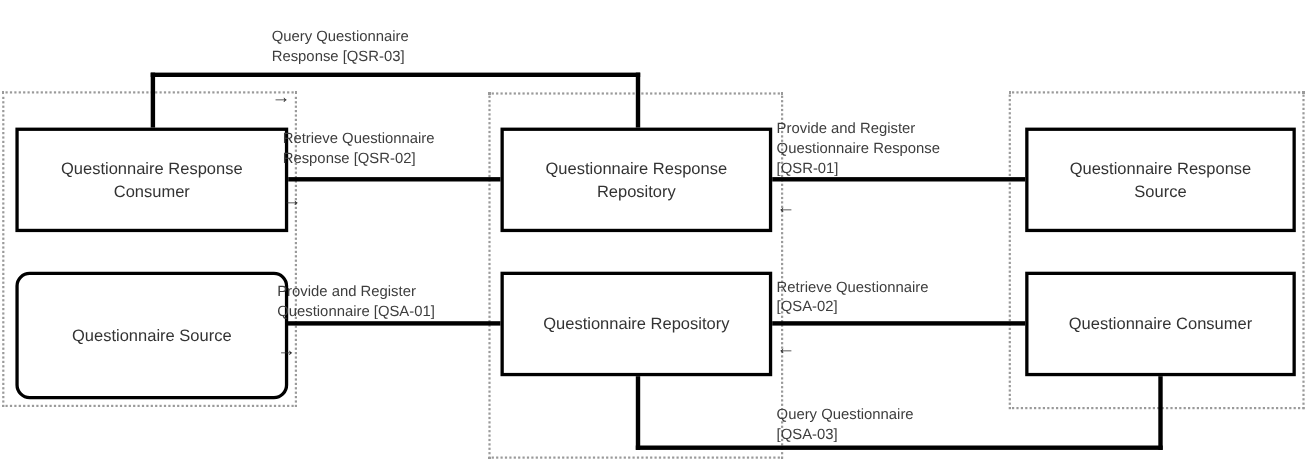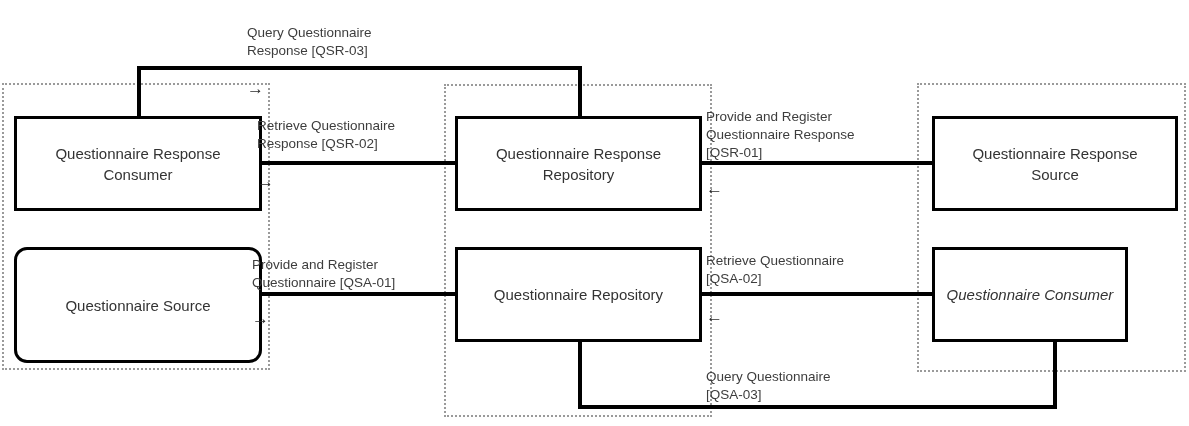--- a/index.html
+++ b/index.html
@@ -26,21 +26,21 @@
 
   .actor { position:absolute; background:#ffffff; border:3px solid #000000;
            display:flex; align-items:center; justify-content:center;
            text-align:center; font-size:15px; line-height:21px; color:#333333;
            white-space:pre-line; z-index:3; }
   #b-qrc { left:14px;  top:116px; width:248px; height:95px; }
   #b-qs  { left:14px;  top:247px; width:248px; height:116px;border-radius:13px; }
   #b-qrr { left:455px; top:116px; width:247px; height:95px; }
   #b-qr  { left:455px; top:247px; width:247px; height:95px; }
   #b-qrs { left:932px; top:116px; width:246px; height:95px; }
-  #b-qc  { left:932px; top:247px; width:196px; height:95px;font-style:italic; }
+  #b-qc  { left:932px; top:247px; width:246px; height:95px; }
 
   .tlabel { position:absolute; font-size:13.5px; line-height:18px;
             color:#3d3d3d; white-space:pre-line; z-index:4; }
   .tlabel .arrow { font-size:17px; line-height:14px; margin-top:4px; color:#2a2a2a; }
   #l-qsr03 { left:247px; top:6px;   width:220px; }
   #l-qsr02 { left:257px; top:99px;  width:200px; }
   #l-qsr01 { left:706px; top:90px;  width:220px; }
   #l-qsr01 .arrow { margin-top:2px; }
   #l-qsa01 { left:252px; top:238px; width:210px; }
   #l-qsa01 .arrow { margin-top:2px; line-height:13px; }

